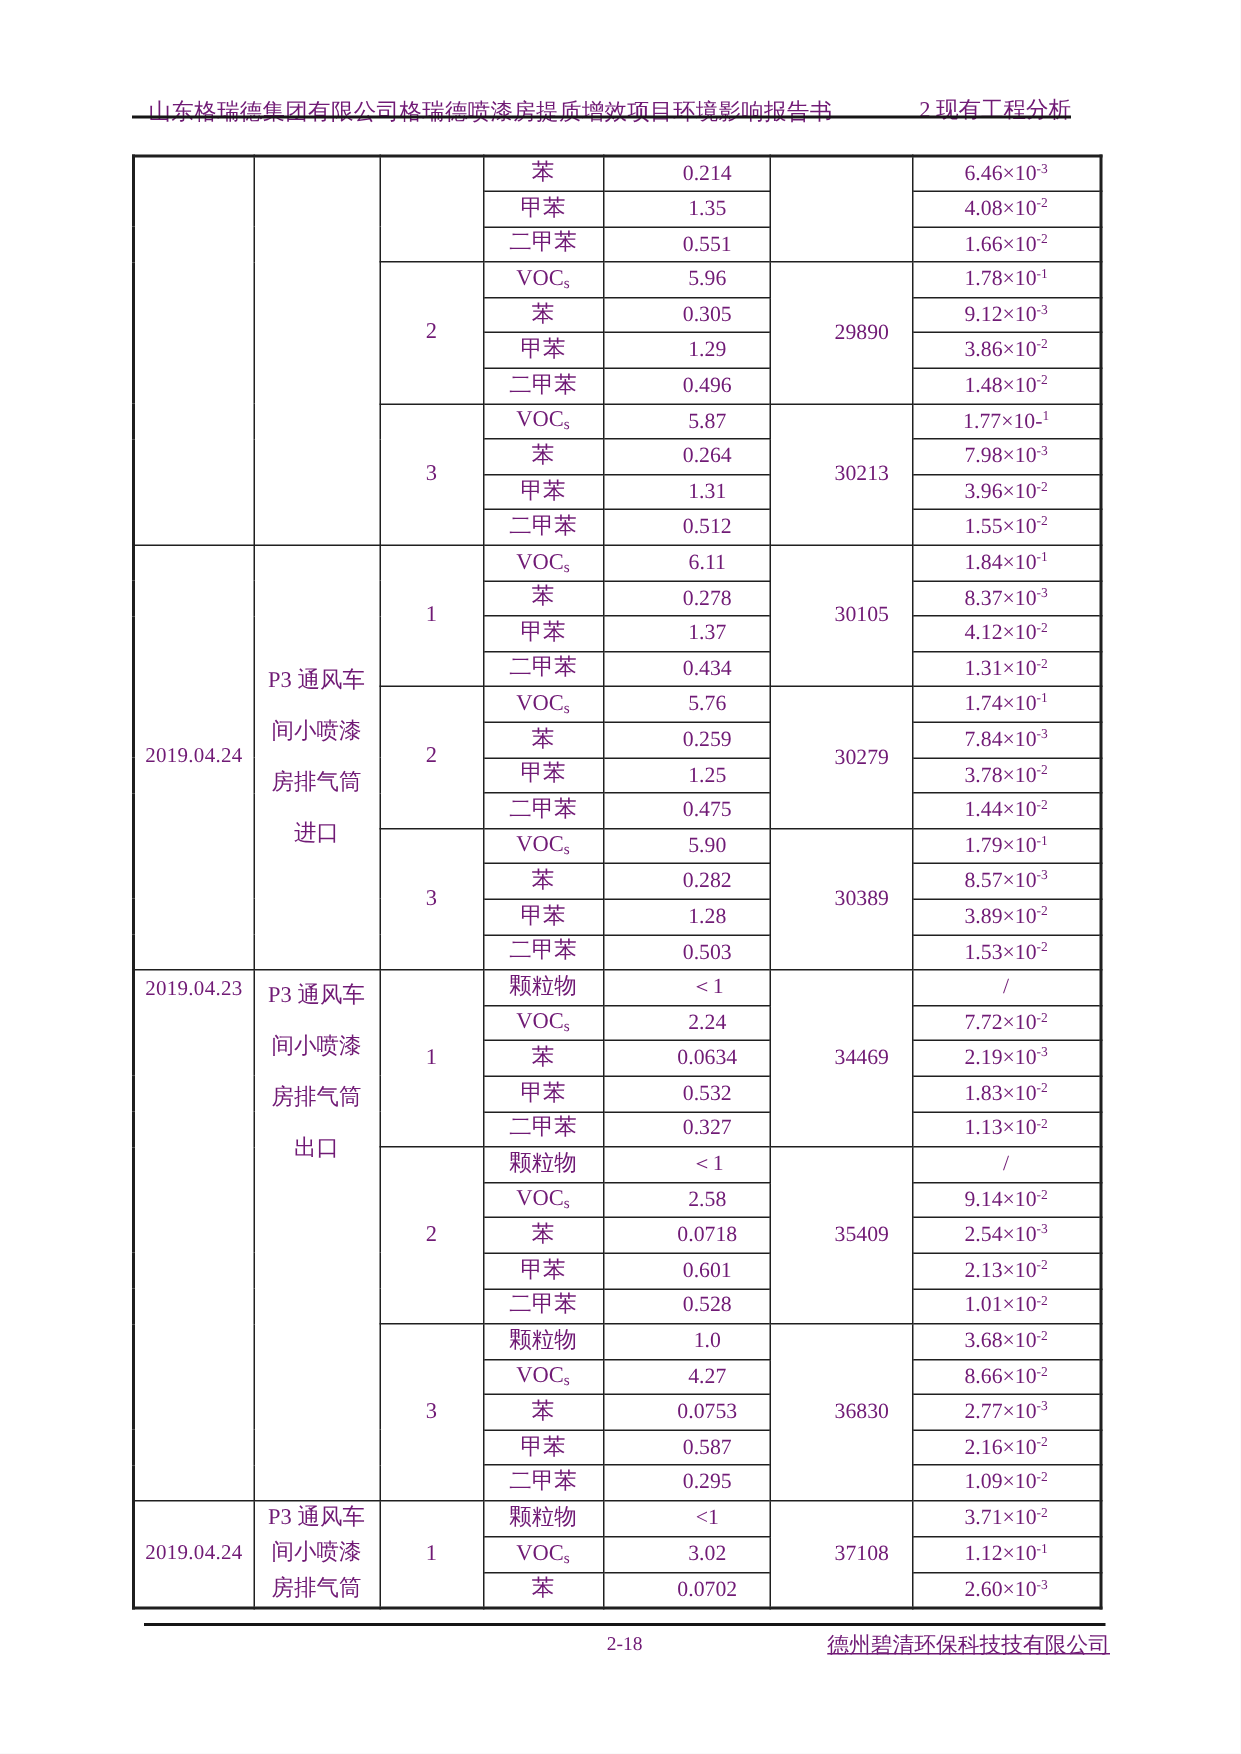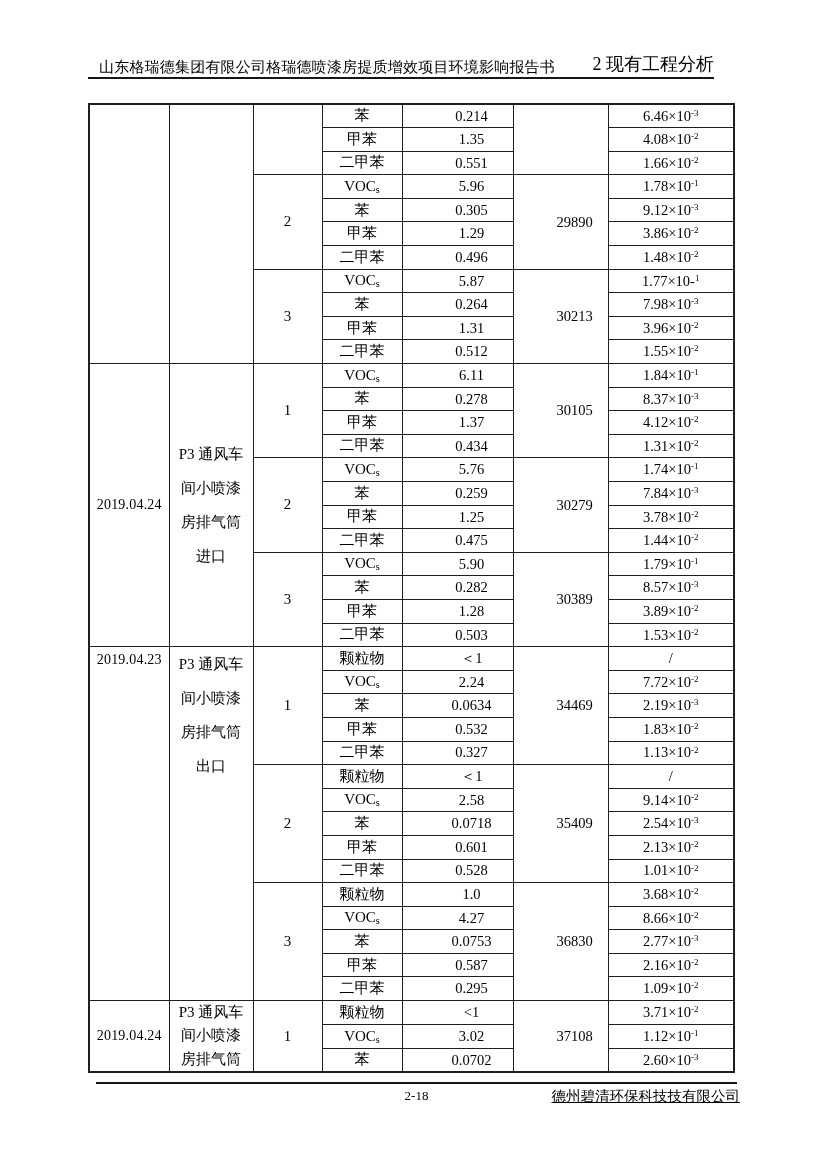--- a/index.html
+++ b/index.html
@@ -1,23 +1,23 @@
 <!DOCTYPE html>
 <html><head>
 <meta charset="utf-8">
 <style>
   html,body{margin:0;padding:0;background:#fff;}
   .page{position:relative;width:827px;height:1169px;background:#ffffff;
-        font-family:"Liberation Serif","DejaVu Serif",serif;color:#000000;
+        font-family:"Liberation Serif","DejaVu Serif",serif;color:#701a75;
         outline:1px solid #e9e9e9;overflow:hidden;}
   
   .header{position:absolute;left:88px;top:52px;width:626px;display:flex;
           justify-content:space-between;align-items:flex-end;}
   .header-left{font-size:15px;padding-left:11px;letter-spacing:0.2px;white-space:nowrap;}
-  .header-right{font-size:18px;white-space:nowrap;padding-bottom:1px;}
+  .header-right{font-size:15px;white-space:nowrap;padding-bottom:1px;margin-top:12px;}
   .header-rule{position:absolute;left:88px;top:77px;width:626px;height:2px;background:#161616;}
   
   table{position:absolute;left:88px;top:103px;border-collapse:collapse;table-layout:fixed;
         border:2px solid #1f1f1f;}
   col.c-date{width:80px}col.c-loc{width:84px}col.c-no{width:69px}col.c-pol{width:80px}
   col.c-conc{width:111px}col.c-flow{width:95px}col.c-emi{width:126px}
   tr{height:23.6px;}
   td{border:1px solid #1f1f1f;text-align:center;vertical-align:middle;padding:0;
      font-size:15px;line-height:1.15;overflow:hidden;}
   td.date{font-size:14px;letter-spacing:0.2px;}

